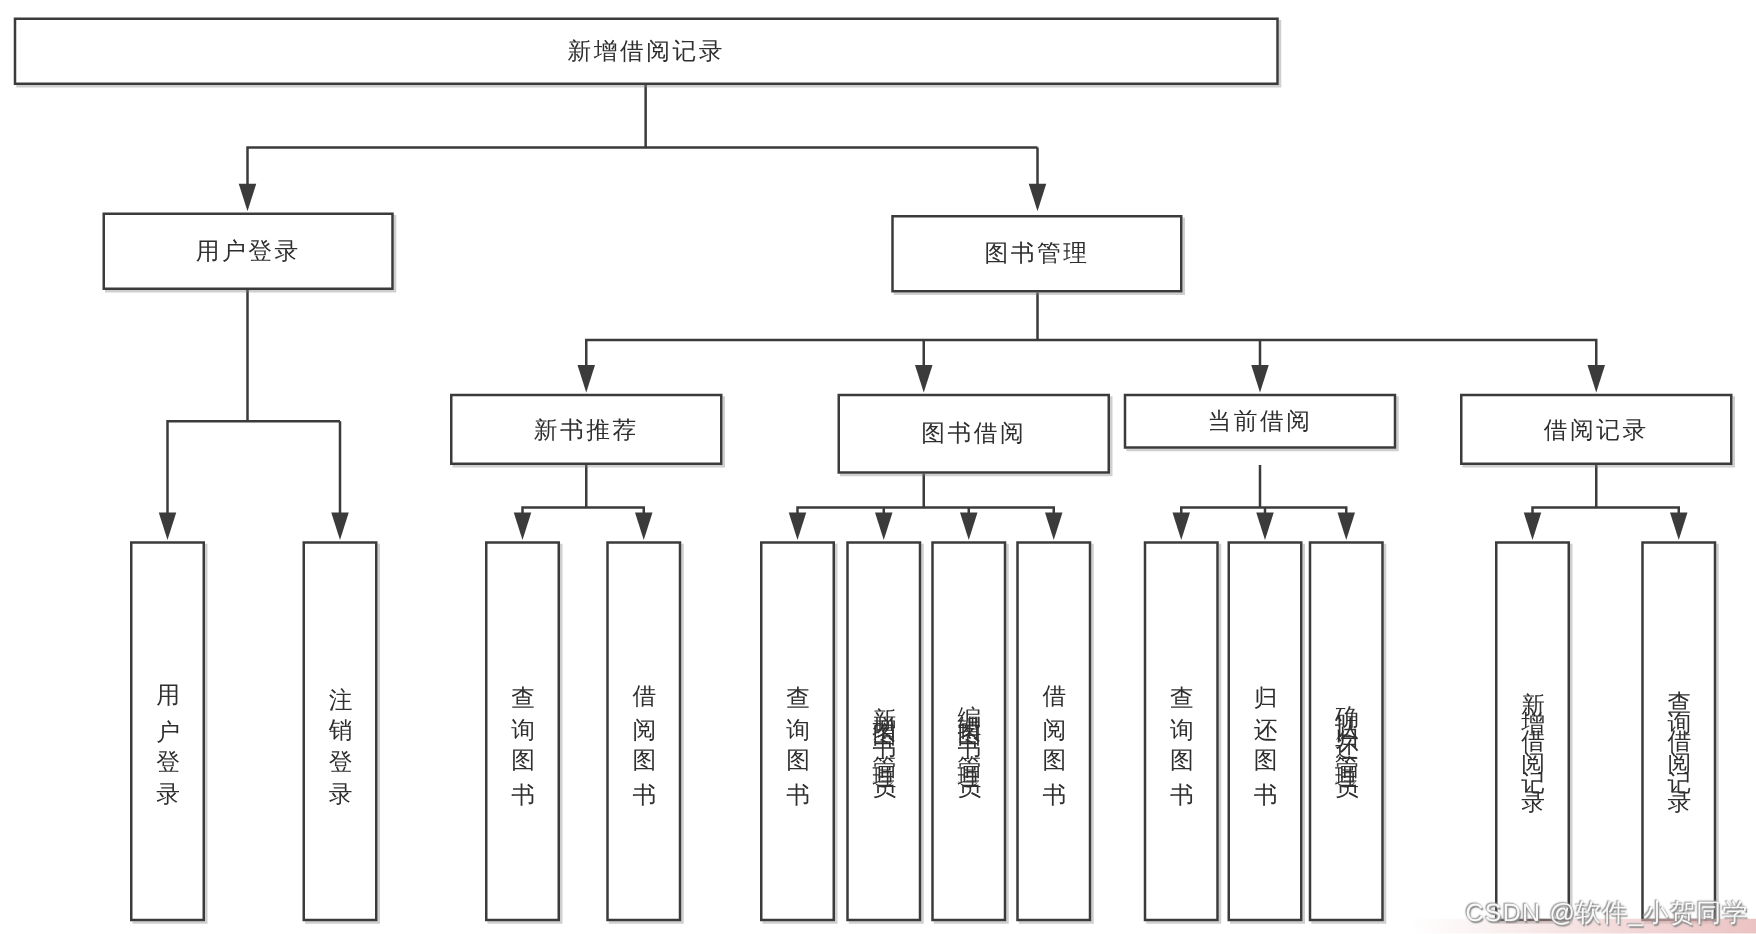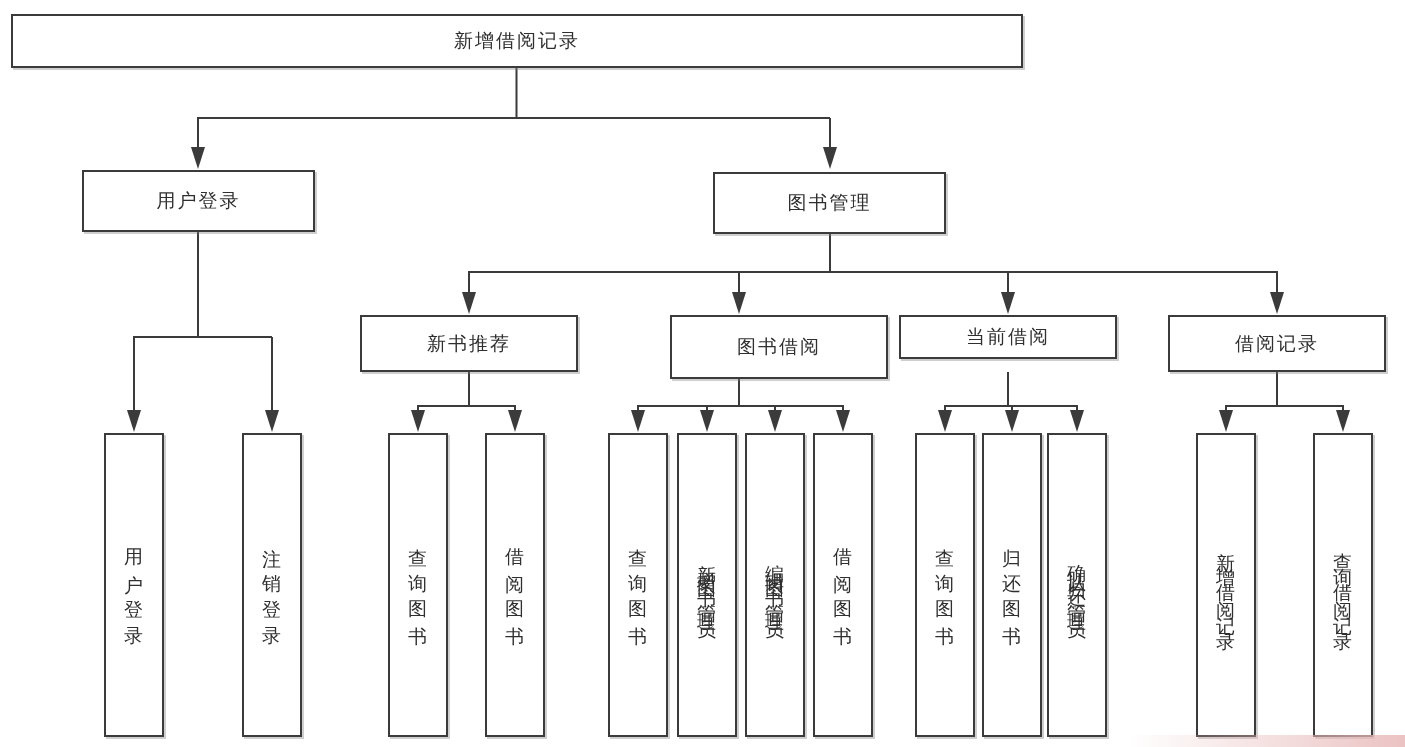--- a/index.html
+++ b/index.html
@@ -165,14 +165,15 @@
   </div>
 
   <div class="node v medium" style="left:1196px; top:433px; width:60px; height:304px;">
     <span>新增借阅记录</span>
   </div>
   <div class="node v medium" style="left:1313px; top:433px; width:60px; height:304px;">
     <span>查询借阅记录</span>
   </div>
 
   <div class="watermark-bar"></div>
+  <div class="watermark">CSDN @软件_小贺同学</div>
 
 </div>
 
 </body></html>

